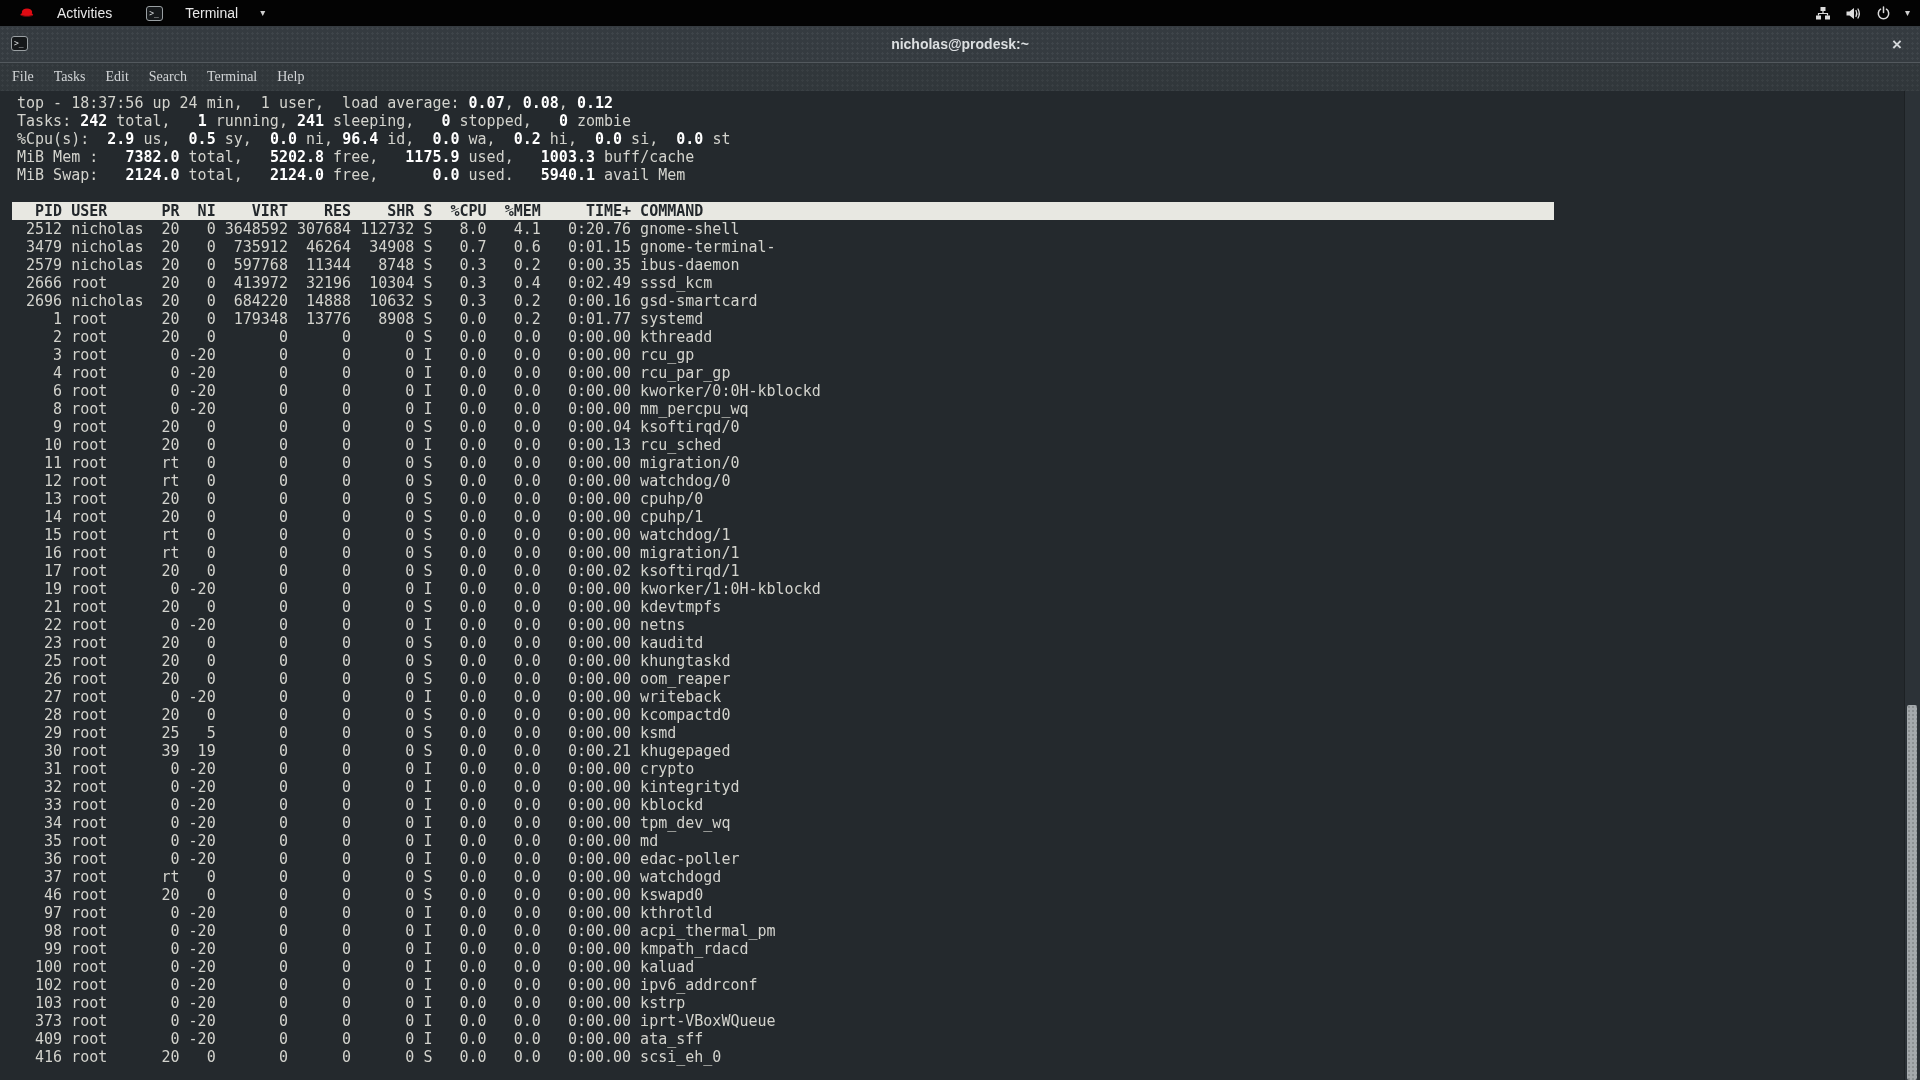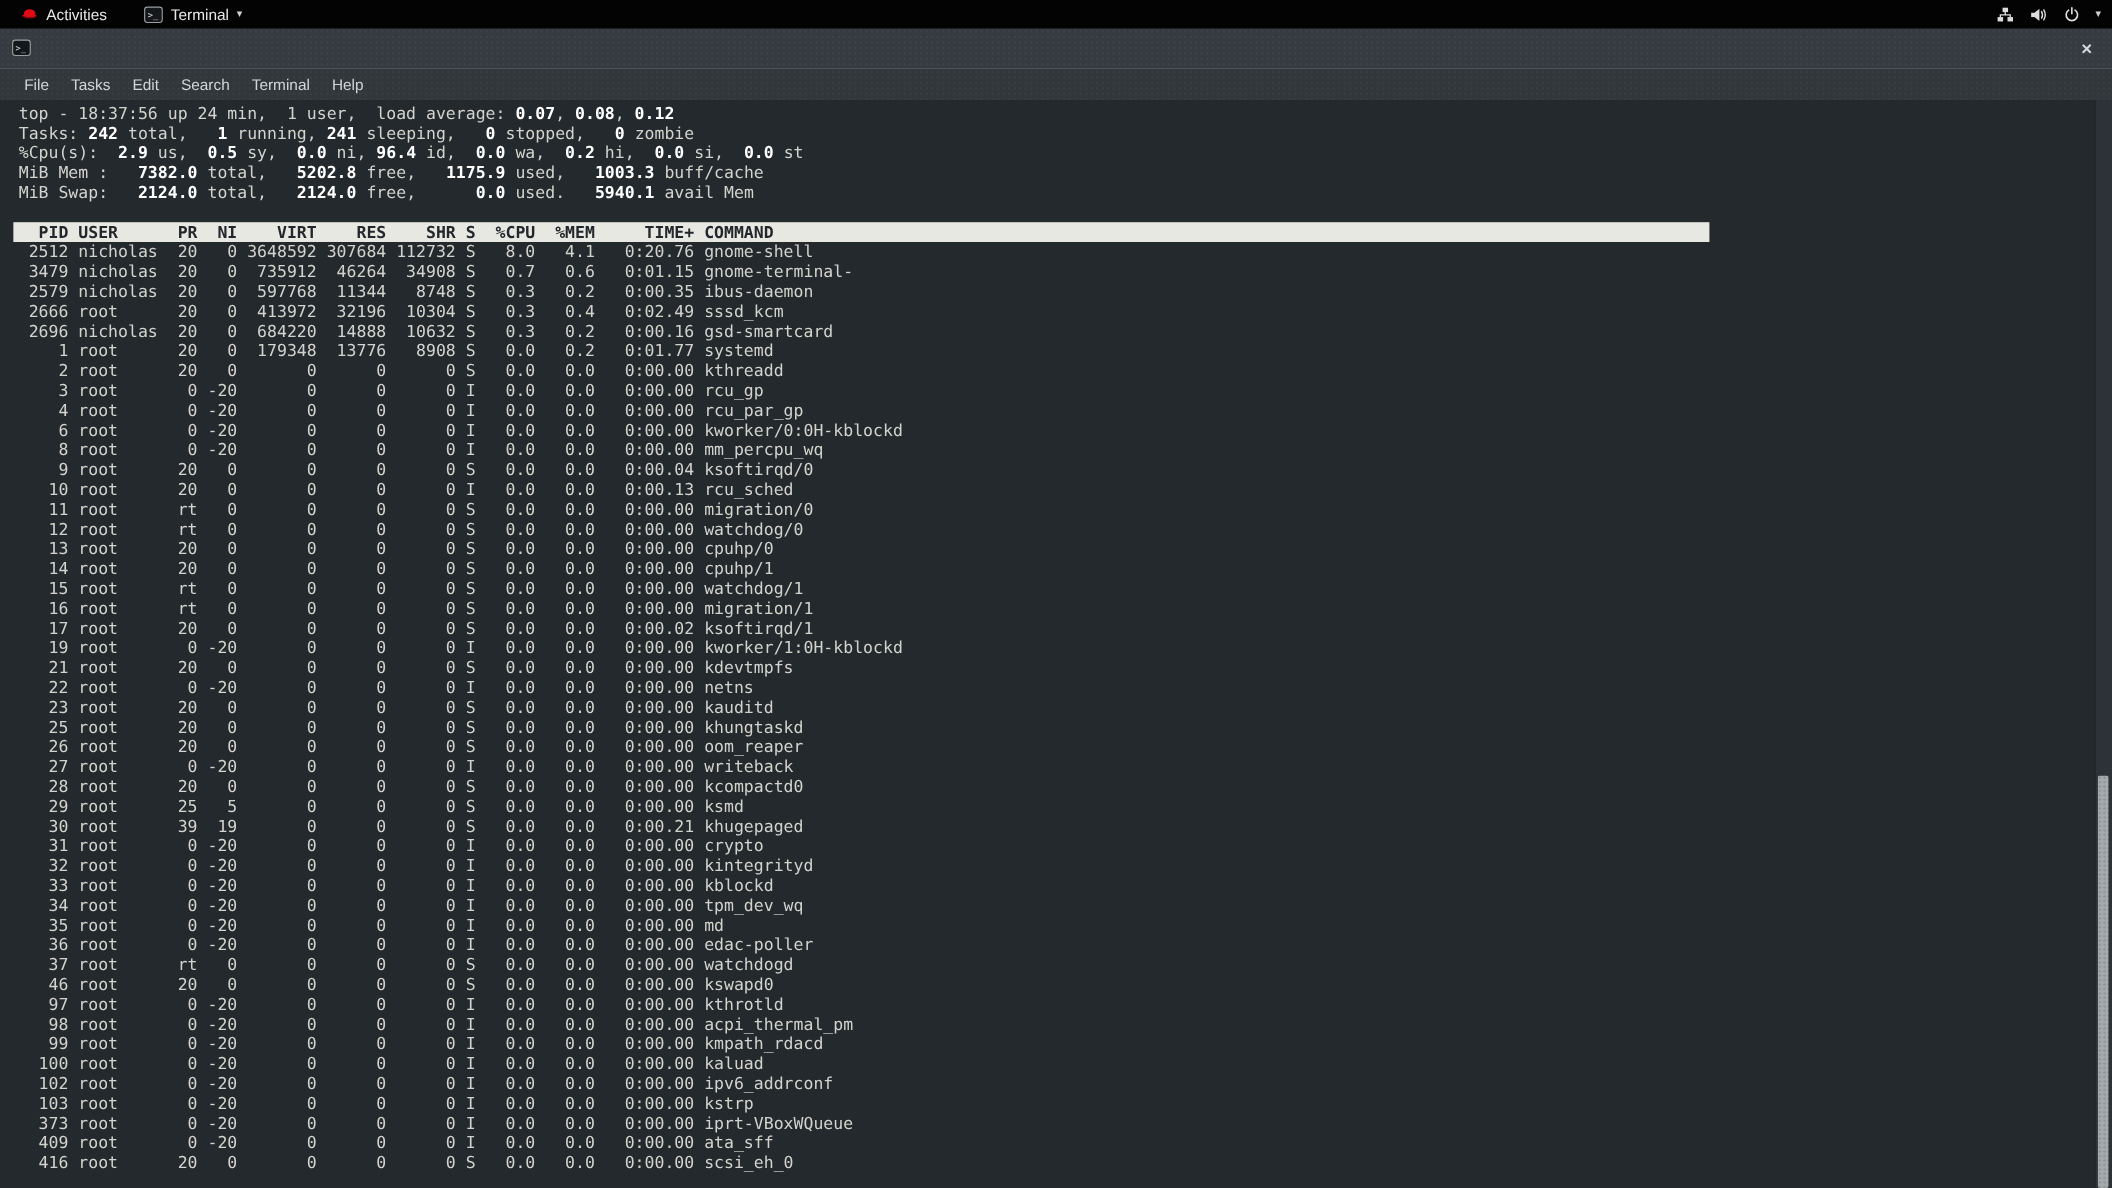--- a/index.html
+++ b/index.html
@@ -6,21 +6,21 @@
   html,body { width:1920px; height:1080px; overflow:hidden; background:#24292d; }
   body { font-family:"Liberation Sans", sans-serif; position:relative; }
 
   
   .topbar {
     position:absolute; top:0; left:0; width:1920px; height:26px;
     background:#030303; color:#e8e8e8; font-size:14px;
     display:flex; align-items:center;
   }
   .topbar .left { display:flex; align-items:center; padding-left:12px; gap:8px; }
-  .tb-btn { display:flex; align-items:center; gap:7px; height:27px; padding:0 6px; cursor:default; }
+  .tb-btn { display:flex; align-items:center; gap:22px; height:27px; padding:0 6px; cursor:default; }
   .appmenu { margin-left:14px; }
   .clock {
     position:absolute; left:0; right:0; text-align:center; font-size:14px; color:#f0f0f0;
   }
   .tray { position:absolute; right:10px; top:0; height:26px; display:flex; align-items:center; gap:14px; }
   .tray svg { display:block; }
   .caret { font-size:10px; color:#cfcfcf; line-height:1; }
 
   .hat-icon { width:17px; height:14px; display:inline-block; }
 
@@ -48,22 +48,22 @@
     color:#d5d8da; font-size:17px; font-weight:bold;
     display:flex; align-items:center; justify-content:center; cursor:default;
   }
 
   
   .menubar {
     position:absolute; top:63px; left:0; width:1920px; height:28px;
     background:#31373b;
     background-image:radial-gradient(rgba(255,255,255,0.04) 1px, transparent 1.1px);
     background-size:5px 5px;
-    display:flex; align-items:center; padding-left:12px;
-    color:#d2d5d7; font-size:14px;
+    display:flex; align-items:center; padding-left:2px;
+    color:#d2d5d7; font-size:14px;font-family:Liberation Serif, serif;
   }
   .menubar .mitem { padding:0 10px; height:28px; line-height:28px; cursor:default; }
 
   
   .terminal {
     position:absolute; top:91px; left:12px; width:1920px; bottom:0;
     background:#24292d; overflow:hidden;
     font-family:"DejaVu Sans Mono", monospace;
     font-size:15px; line-height:18px;
     color:#d3d3cd;
@@ -131,20 +131,21 @@
         <path d="M4.6 3.2 a5.2 5.2 0 1 0 5.8 0" stroke="#dcdcdc" stroke-width="1.5" fill="none" stroke-linecap="round"></path>
         <line x1="7.5" y1="1" x2="7.5" y2="6.5" stroke="#dcdcdc" stroke-width="1.5" stroke-linecap="round"></line>
       </svg>
     </span>
     <span class="caret">▾</span>
   </div>
 </div>
 
 <div class="titlebar">
   <span class="win-icon term-glyph">&gt;_</span>
+  <div class="title">nicholas@prodesk:~</div>
   <div class="close-btn">×</div>
 </div>
 
 <div class="menubar" id="menubar">
     <span class="mitem">File</span>
     <span class="mitem">Tasks</span>
     <span class="mitem">Edit</span>
     <span class="mitem">Search</span>
     <span class="mitem">Terminal</span>
     <span class="mitem">Help</span>

